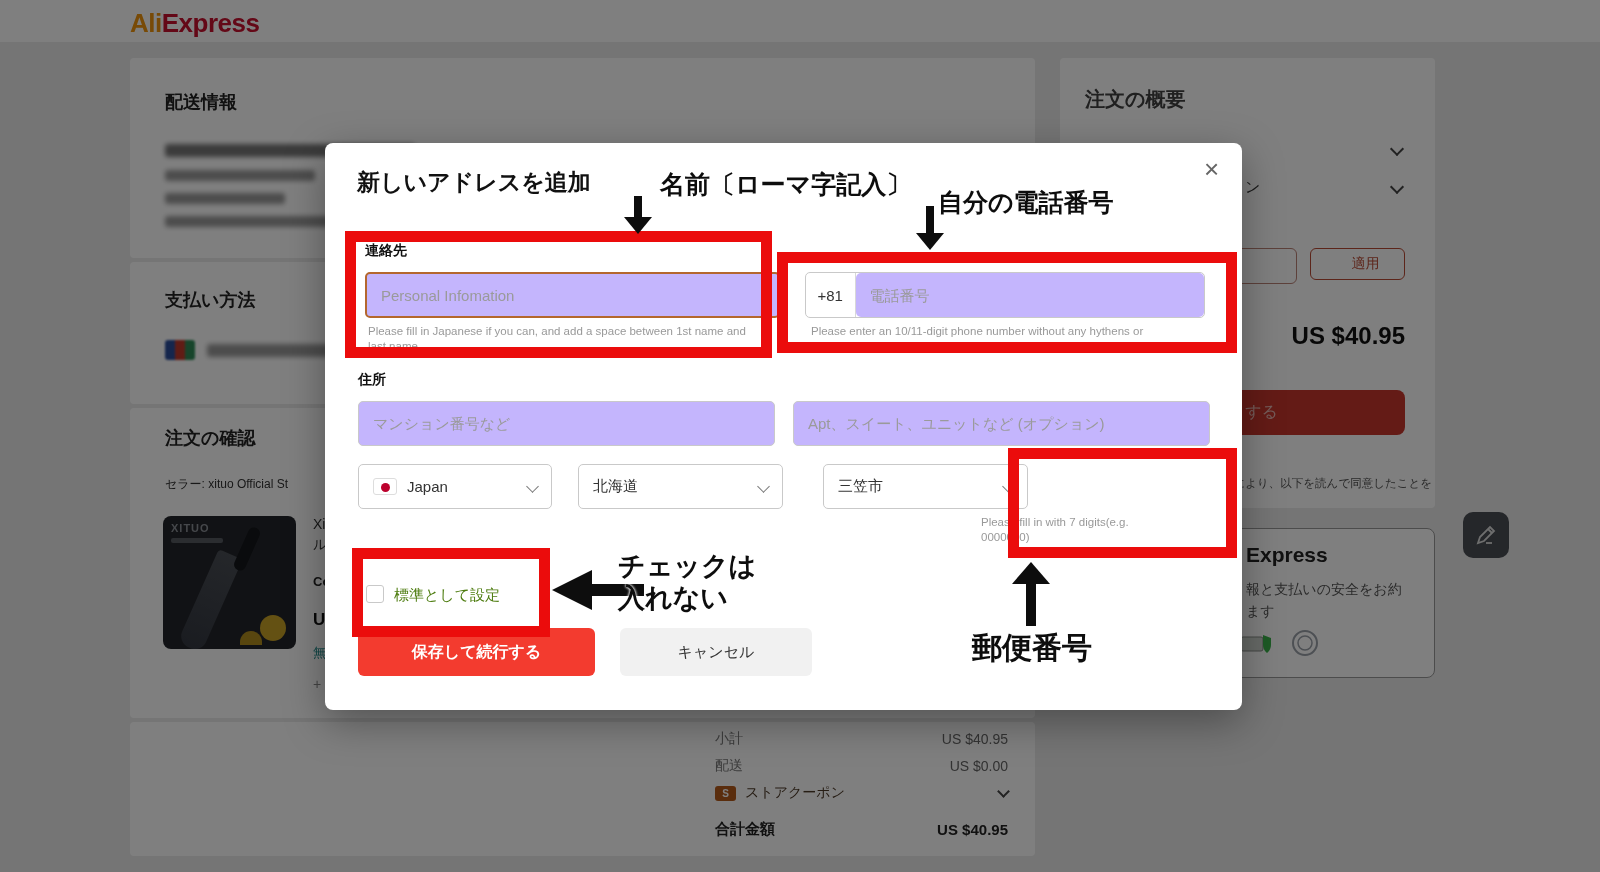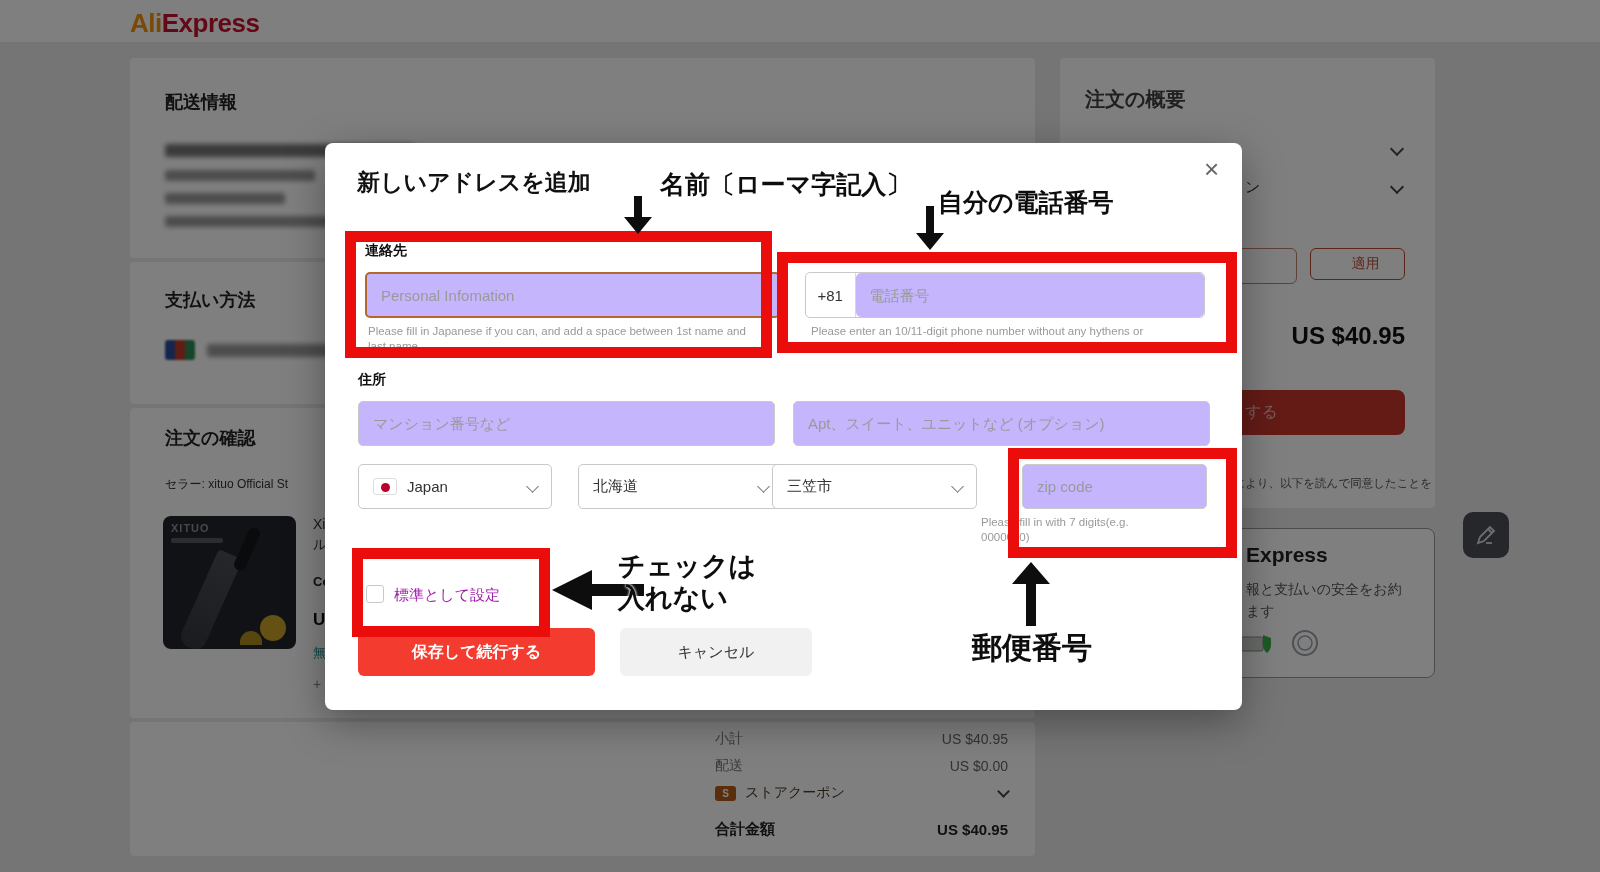--- a/index.html
+++ b/index.html
@@ -51,21 +51,21 @@
   .inp.warm{border:2px solid #b4672e;}
   .helper{font-size:11.5px;color:#999;line-height:1.3;}
   .phone-wrap{border:1px solid #c9c9c9;border-radius:5px;background:#fff;display:flex;align-items:stretch;}
   .prefix{width:57px;display:flex;align-items:center;justify-content:center;font-size:15px;color:#333;border-right:1px solid #d8d8d8;}
   .phone-wrap .inp{border:none;}
   .sel{border:1px solid #c9c9c9;border-radius:5px;background:#fff;display:flex;align-items:center;padding:0 14px;font-size:15px;color:#333;}
   .sel .schev{margin-left:auto;width:9px;height:9px;border-right:1.5px solid #777;border-bottom:1.5px solid #777;transform:rotate(45deg);}
   .flag{width:24px;height:17px;border:1px solid #ddd;border-radius:3px;background:#fff;margin-right:10px;position:relative;flex:none;}
   .flag::after{content:"";position:absolute;left:7px;top:3.5px;width:9px;height:9px;border-radius:50%;background:#bc002d;}
   .cb{width:18px;height:18px;border:1px solid #c9c9c9;border-radius:3px;background:#fff;}
-  .cb-label{font-size:15px;color:#a21caf;text-align:right;}
+  .cb-label{font-size:15px;color:#4d7c0f;text-align:right;}
   .btn-save{background:#f33b2f;border:none;border-radius:6px;color:#fff;font-size:16px;font-weight:bold;cursor:pointer;}
   .btn-cancel{background:#f1f1f1;border:none;border-radius:6px;color:#333;font-size:15px;cursor:pointer;}
   
   .ann{z-index:30;}
   .redbox{border:11px solid #eb0c0c;background:transparent;z-index:30;pointer-events:none;}
   .note{color:#0d0d0d;font-weight:900;white-space:nowrap;text-shadow:0 0 3px #fff,0 0 3px #fff;z-index:31;}
 </style>
 </head>
 <body>
 
@@ -193,26 +193,23 @@
 
     <div class="abs sel" style="left:33px;top:321px;width:194px;height:45px;">
       <span class="flag"></span>
       <span>Japan</span>
       <span class="schev"></span>
     </div>
     <div class="abs sel" style="left:253px;top:321px;width:205px;height:45px;justify-content:center;">
       <span>北海道</span>
       <span class="schev"></span>
     </div>
-    <div class="abs sel" style="left:447px;top:321px;width:205px;height:45px;">
+    <div class="abs sel" style="left:498px;top:321px;width:205px;height:45px;">
       <span>三笠市</span>
       <span class="schev"></span>
-    </div>
-    <div class="abs" style="left:697px;top:321px;width:185px;height:45px;">
-      <input class="inp" type="text" placeholder="zip code" style="">
     </div>
     <div class="abs helper" style="left:656px;top:372px;width:185px;">Please fill in with 7 digits(e.g. 0000000)</div>
 
     <div class="abs cb" style="left:41px;top:442px;"></div>
     <div class="abs cb-label" style="left:69px;top:443px;">標準として設定</div>
 
     <button class="abs btn-save" style="left:33px;top:485px;width:237px;height:48px;">保存して続行する</button>
     <button class="abs btn-cancel" style="left:295px;top:485px;width:192px;height:48px;">キャンセル</button>
   </div>
 

